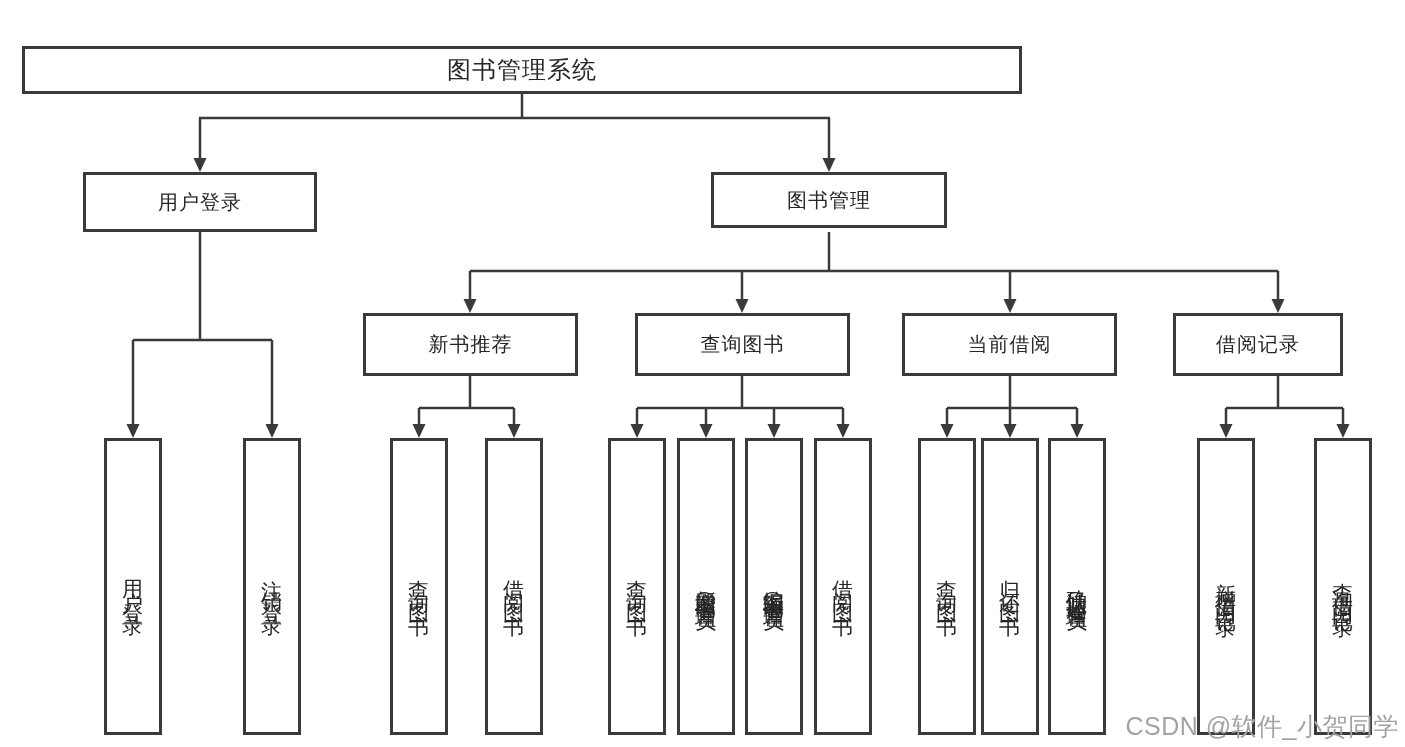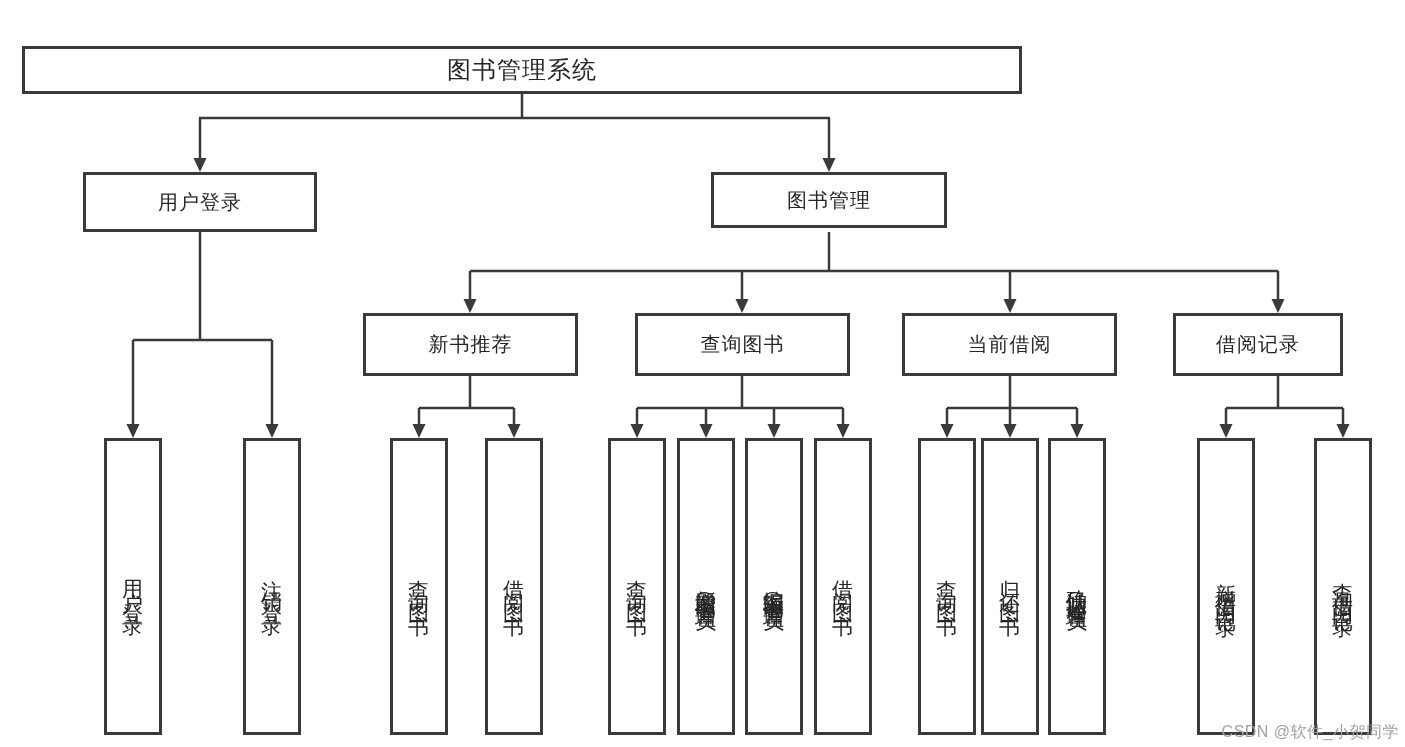--- a/index.html
+++ b/index.html
@@ -18,21 +18,21 @@
   .box--branch{font-size:20px;letter-spacing:1px;}
   .leaf{
     writing-mode:vertical-rl;text-orientation:mixed;
     font-size:21px;line-height:1;
   }
   .leaf--short{letter-spacing:12px;}
   .leaf--mid{letter-spacing:7px;}
   .leaf--long{letter-spacing:3px;}
   .watermark{
     position:absolute;right:6px;bottom:4px;
-    color:#a2a2a2;font-size:16px;letter-spacing:0.5px;
+    color:#a2a2a2;font-size:25px;letter-spacing:0.5px;
   }
 </style>
 </head>
 <body>
 
 <div class="canvas">
 
   <svg class="wires" width="1405" height="747" viewBox="0 0 1405 747">
     <g stroke="#3a3a3a" stroke-width="2.5" fill="none">
 

